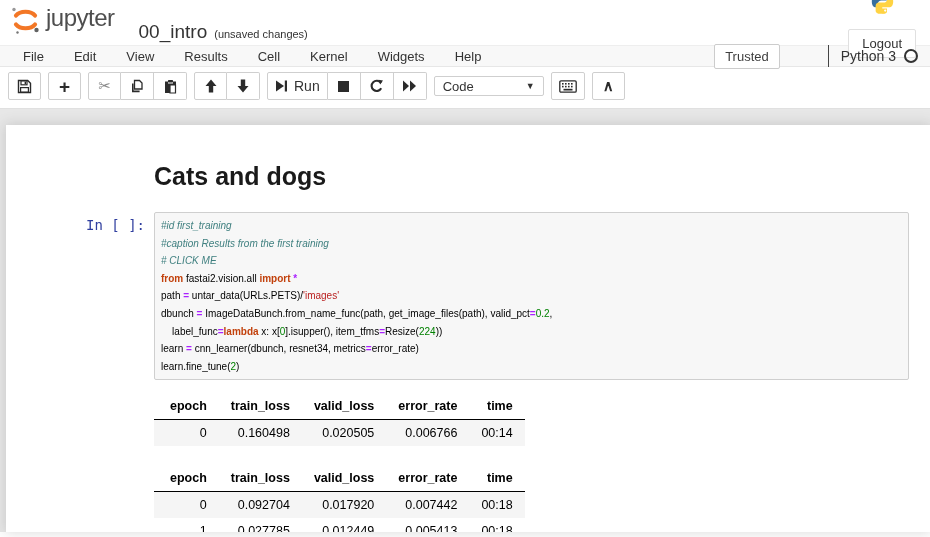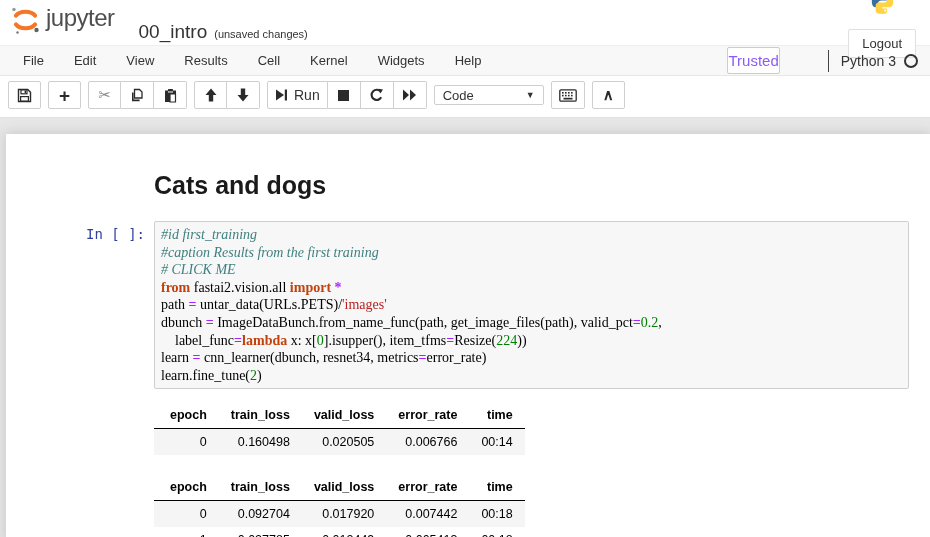--- a/index.html
+++ b/index.html
@@ -10,25 +10,25 @@
   .app-header { height: 45px; display: flex; align-items: center; justify-content: space-between; padding: 0 14px 0 8px; background: #fff; }
   .header-left { display: flex; align-items: baseline; }
   .brand { display: flex; align-items: center; cursor: pointer; }
   .brand-text { font-size: 24px; color: #4e4e4e; letter-spacing: -0.5px; margin-left: 4px; position: relative; top: -2px; }
   .nb-name { font-size: 19px; color: #333; margin-left: 24px; cursor: pointer; }
   .save-status { font-size: 11px; color: #333; margin-left: 7px; }
   .header-right { display: flex; align-items: center; gap: 14px; flex-direction: column; }
   .logout-btn { background: #fff; border: 1px solid #e0e0e0; border-radius: 2px; padding: 6px 13px; font-size: 13px; color: #333; cursor: pointer; font-family: inherit; }
 
   
-  .menubar { height: 31px; background: #f8f8f8; border-top: 1px solid #eee; border-bottom: 1px solid #e7e7e7; display: flex; align-items: center; justify-content: space-between; padding: 0 12px 0 8px; }
+  .menubar { height: 22px; background: #f8f8f8; border-top: 1px solid #eee; border-bottom: 1px solid #e7e7e7; display: flex; align-items: center; justify-content: space-between; padding: 0 12px 0 8px; }
   .menu-list { list-style: none; display: flex; align-items: center; height: 100%; }
   .menu-list li { font-size: 13px; color: #333; padding: 0 15px; height: 100%; display: flex; align-items: center; cursor: pointer; }
   .menubar-right { display: flex; align-items: center; }
-  .trusted-btn { background: #fff; border: 1px solid #ccc; border-radius: 2px; color: #8b5cf6; font-size: 15px; padding: 4px 0; font-family: inherit; }
+  .trusted-btn { background: #fff; border: 1px solid #ccc; border-radius: 2px; color: #404040; font-size: 13px; padding: 4px 10px; font-family: inherit; }
   .menubar-divider { width: 1px; height: 22px; background: #444; margin: 0 12px 0 48px; }
   .kernel-name { font-size: 14px; color: #333; }
   .kernel-indicator { width: 14px; height: 14px; border: 2px solid #333; border-radius: 50%; margin-left: 8px; }
 
   
   .toolbar { background: #fff; padding: 5px 0 8px 8px; display: flex; align-items: center; }
   .btn-group { display: inline-flex; margin-right: 7px; }
   .tbtn { background: #fff; border: 1px solid #cfcfcf; height: 28px; min-width: 33px; display: inline-flex; align-items: center; justify-content: center; cursor: pointer; padding: 0 7px; font-family: inherit; }
   .btn-group .tbtn:not(:first-child) { border-left: 0; }
   .btn-group .tbtn:first-child { border-radius: 2px 0 0 2px; }
@@ -43,21 +43,21 @@
 
   
   .site { background: #e7e7e7; height: 424px; padding-top: 16px; border-top: 1px solid #e0e0e0; }
   .notebook { background: #fff; margin-left: 6px; height: 100%; box-shadow: 0 0 12px 1px rgba(87,87,87,0.2); padding-top: 37px; overflow: hidden; }
 
   .md-heading { margin-left: 148px; font-size: 25px; font-weight: bold; color: #1a1a1a; margin-bottom: 21px; }
 
   .cell { display: flex; padding-right: 21px; }
   .prompt-col { width: 148px; flex: none; text-align: right; padding: 5px 9px 0 0; font-family: "DejaVu Sans Mono", monospace; font-size: 14px; color: #303F9F; white-space: pre; }
   .input-area { flex: 1; border: 1px solid #cfcfcf; border-radius: 2px; background: #f7f7f7; padding: 4px 6px; }
-  .input-area pre { font-family: Liberation Serif, serif; font-size: 14px; line-height: 17.6px; color: #000; white-space: pre; }
+  .input-area pre { font-family: Liberation Sans, sans-serif; font-size: 10px; line-height: 17.6px; color: #000; white-space: pre; }
 
   .tok-c { color: #408080; font-style: italic; }
   .tok-k { color: #c2410c; font-weight: bold; }
   .tok-o { color: #AA22FF; font-weight: bold; }
   .tok-n { color: #008000; }
   .tok-s { color: #BA2121; }
   .tok-p { color: #000; }
 
   .outputs { margin-left: 148px; margin-top: 13px; }
   .training-table { border-collapse: collapse; margin-bottom: 19px; }

